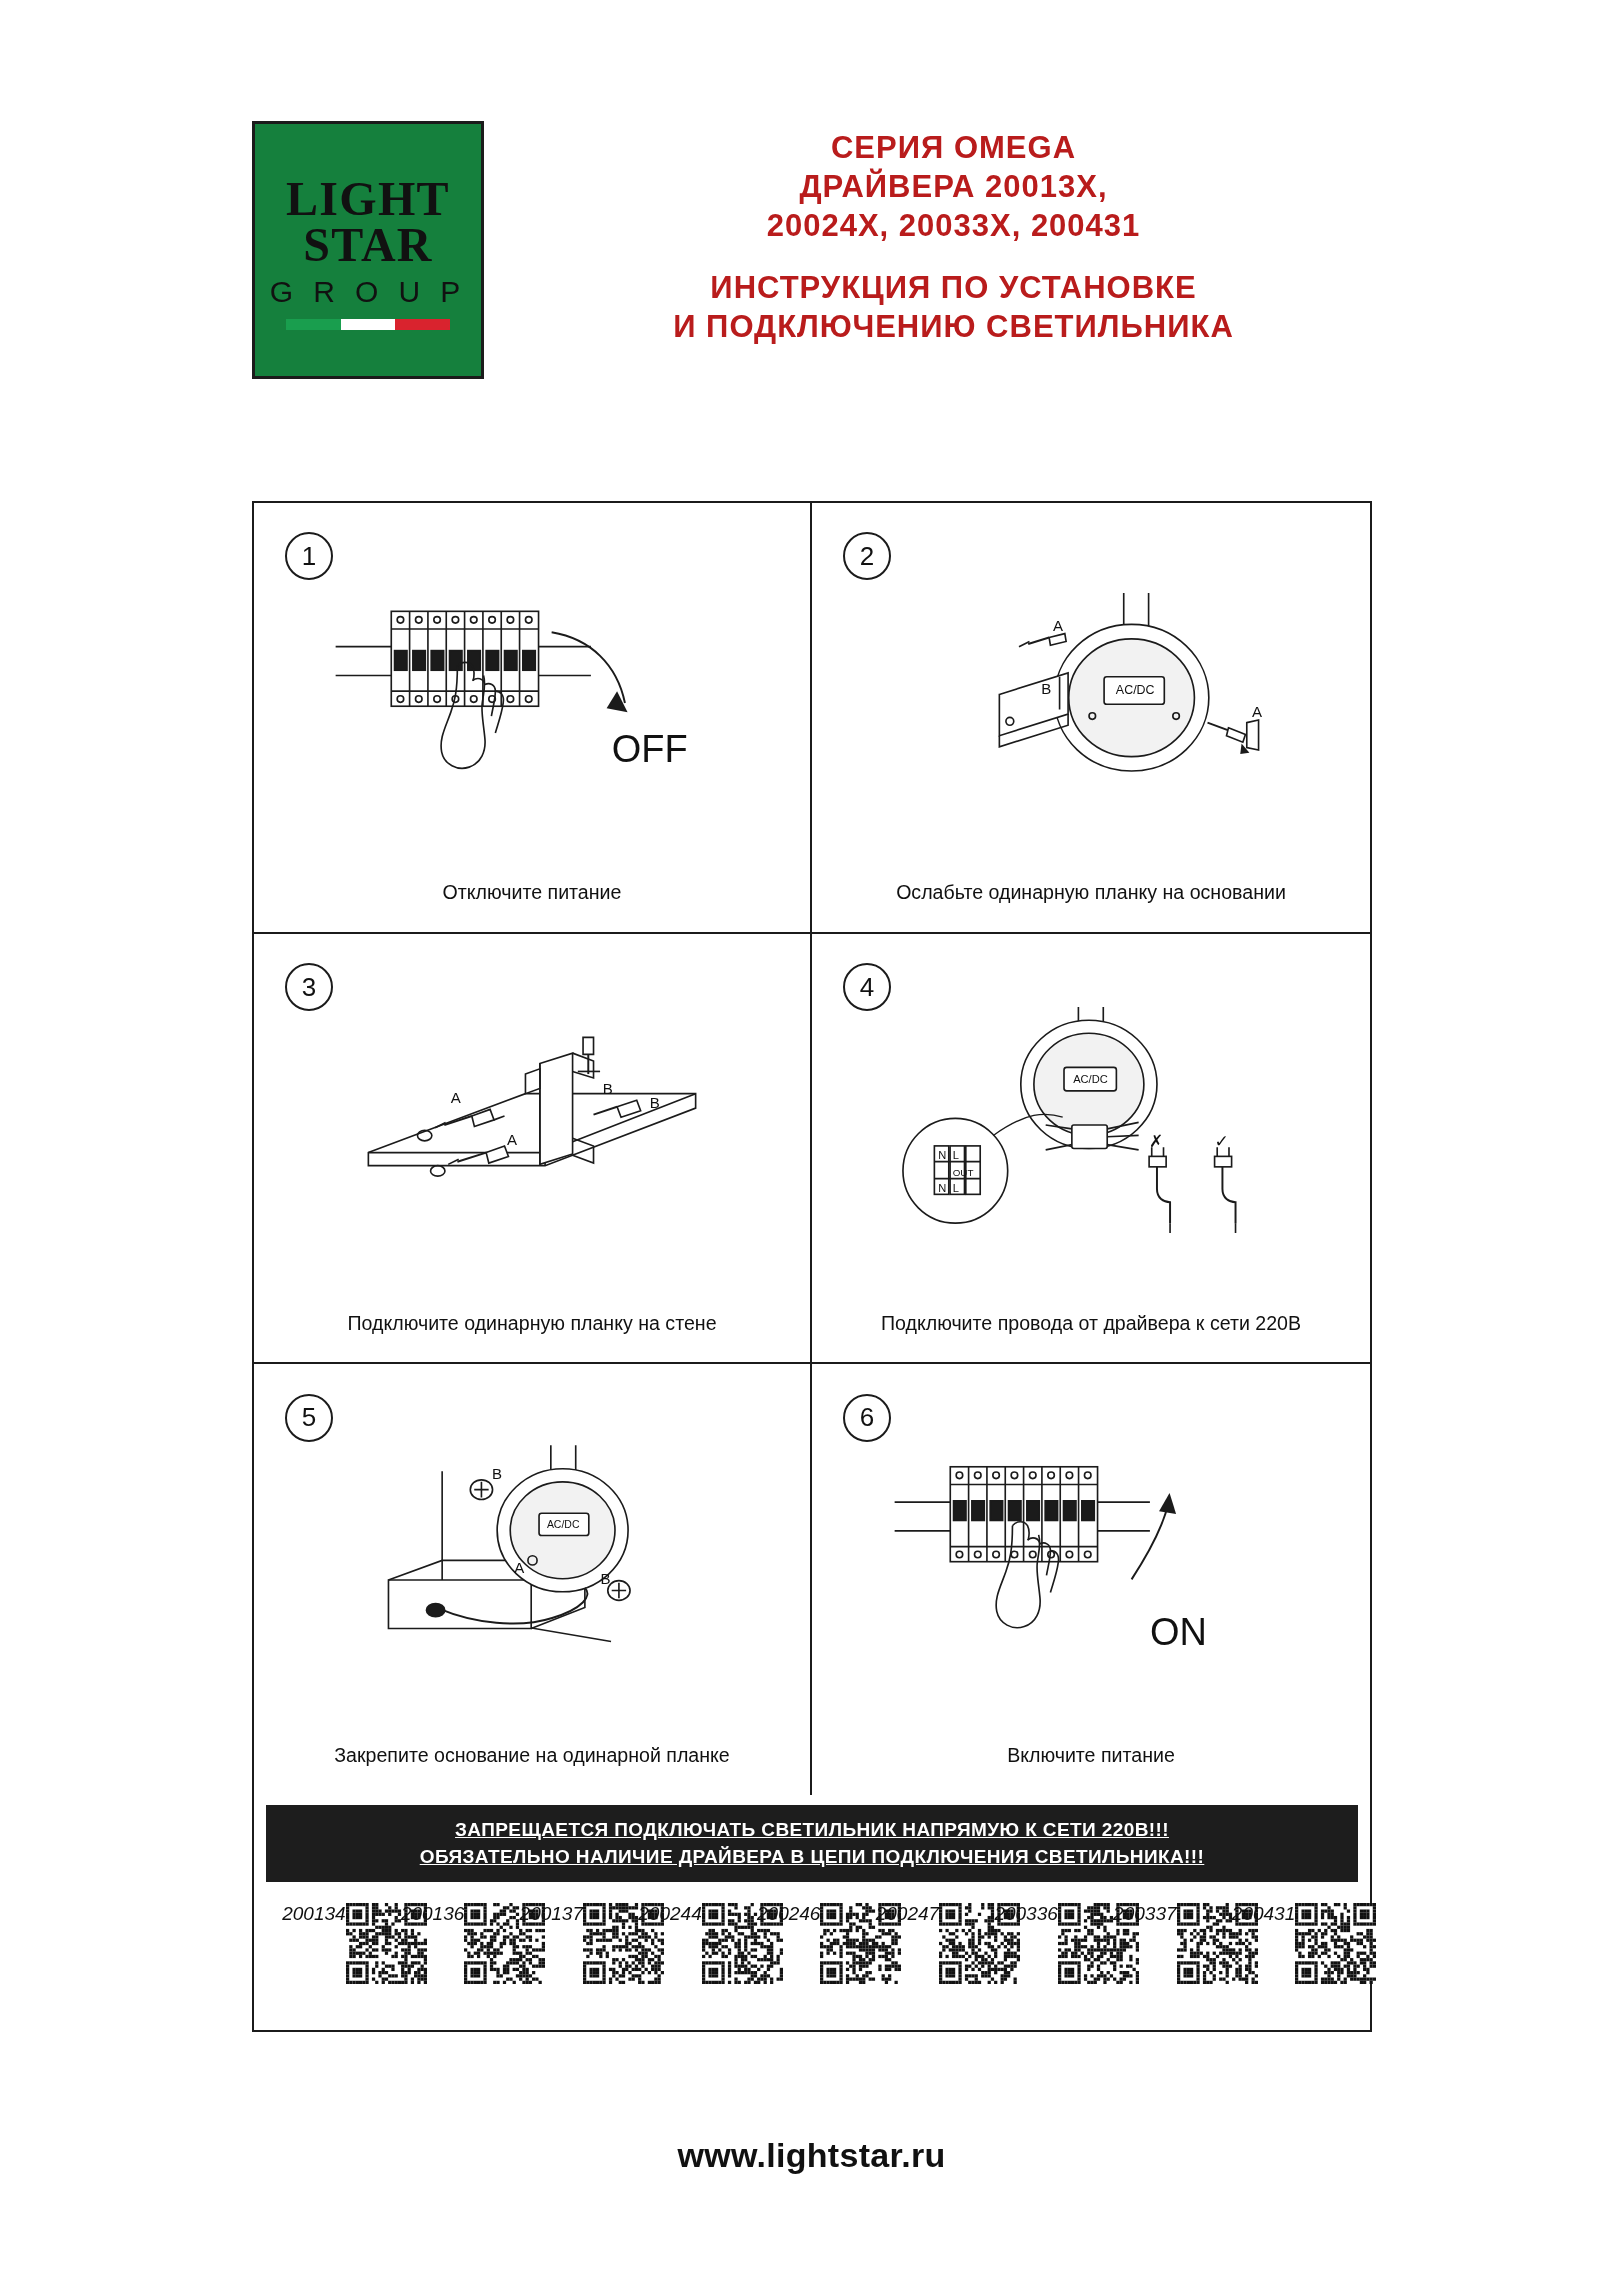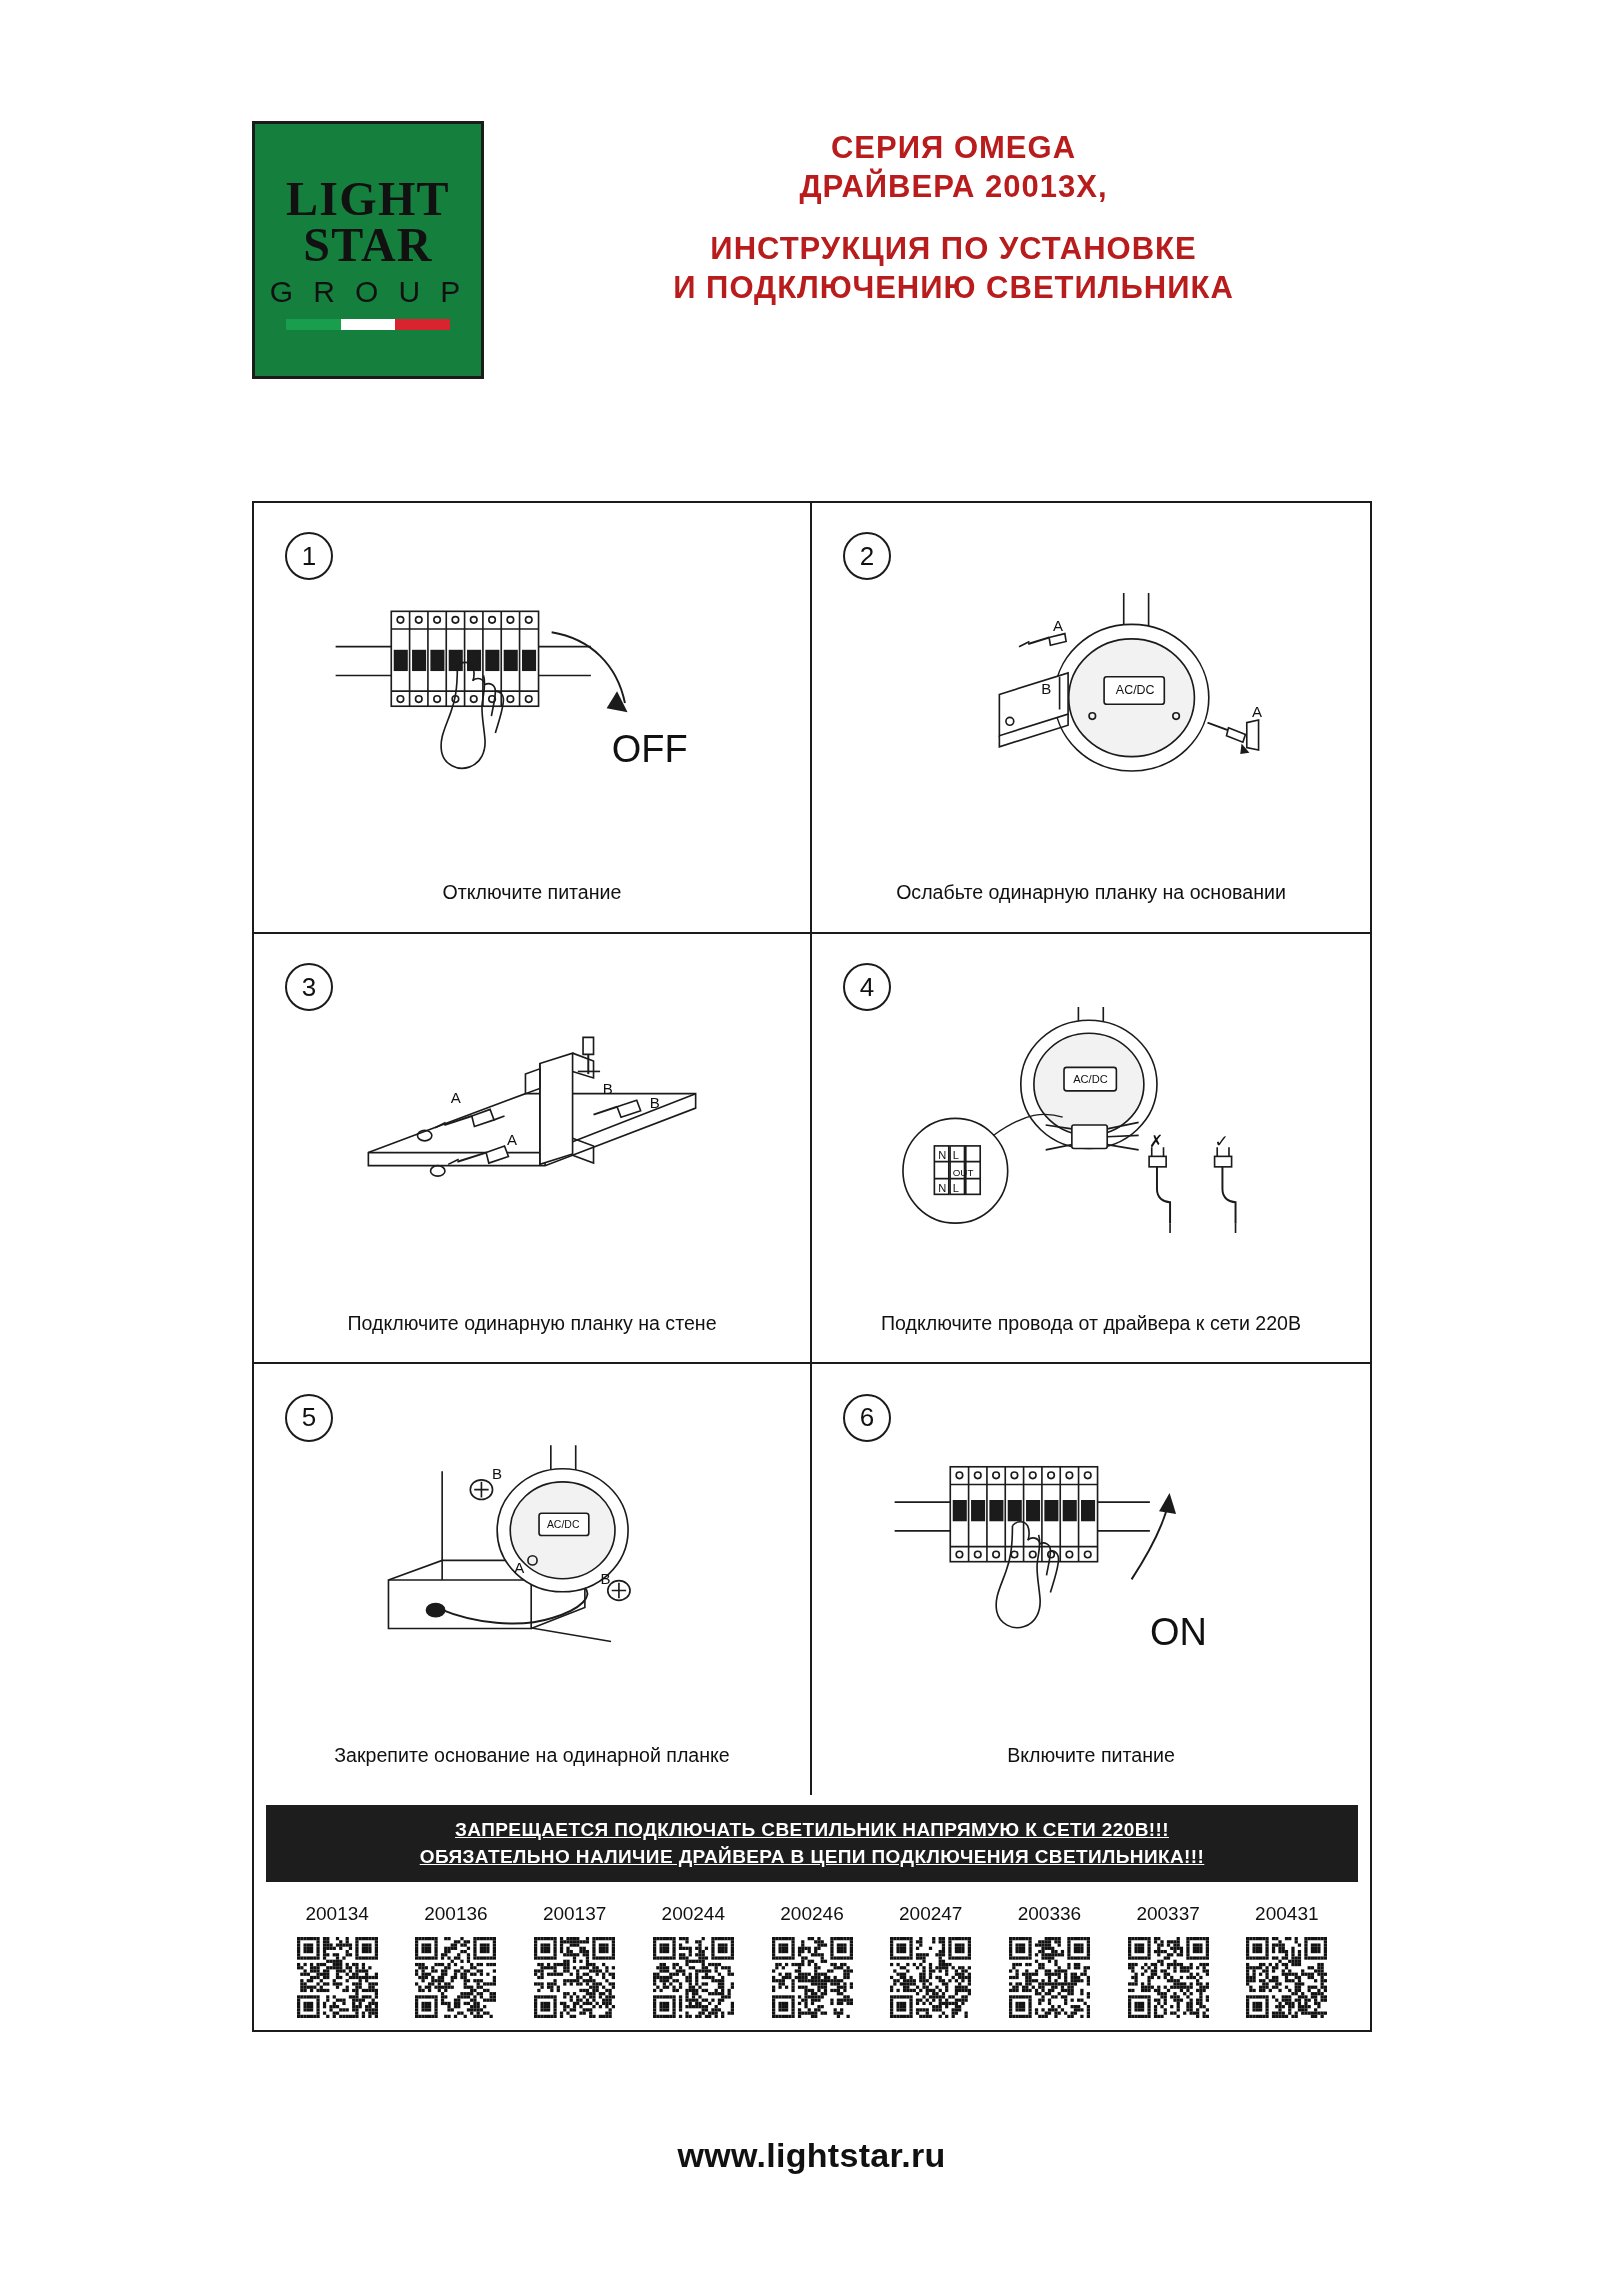--- a/index.html
+++ b/index.html
@@ -171,23 +171,24 @@
     position: absolute;
     left: 11.8px;
     right: 11.8px;
     top: 1400px;
     display: flex;
     justify-content: space-between;
     padding: 0 16.4px;
   }
   .qr-item {
     display: flex;
-    flex-direction: column;
-    align-items: center;
+    flex-direction: row;
+    align-items: flex-start;
     width: 110px;
+    font-style: italic;
   }
   .qr-code-label {
     font-size: 19px;
     color: #111;
     margin-bottom: 11.8px;
   }
   .qr-img {
     width: 81px;
     height: 81px;
     display: block;
@@ -217,20 +218,21 @@
     <div class="logo-group">G R O U P</div>
     <div class="flag">
       <i style="background:#199e4e"></i>
         <i style="background:#ffffff"></i>
         <i style="background:#d9232e"></i>
     </div>
   </div>
   <div class="title-block">
     <div class="title-line">СЕРИЯ OMEGA</div>
     <div class="title-line">ДРАЙВЕРА 20013X,</div>
+    <div class="title-line">20024X, 20033X, 200431</div>
     <div class="title-line sub">ИНСТРУКЦИЯ ПО УСТАНОВКЕ</div>
     <div class="title-line">И ПОДКЛЮЧЕНИЮ СВЕТИЛЬНИКА</div>
   </div>
 </div>
 
 <div class="panel">
 
   <div class="grid">
 
     <div class="cell">

